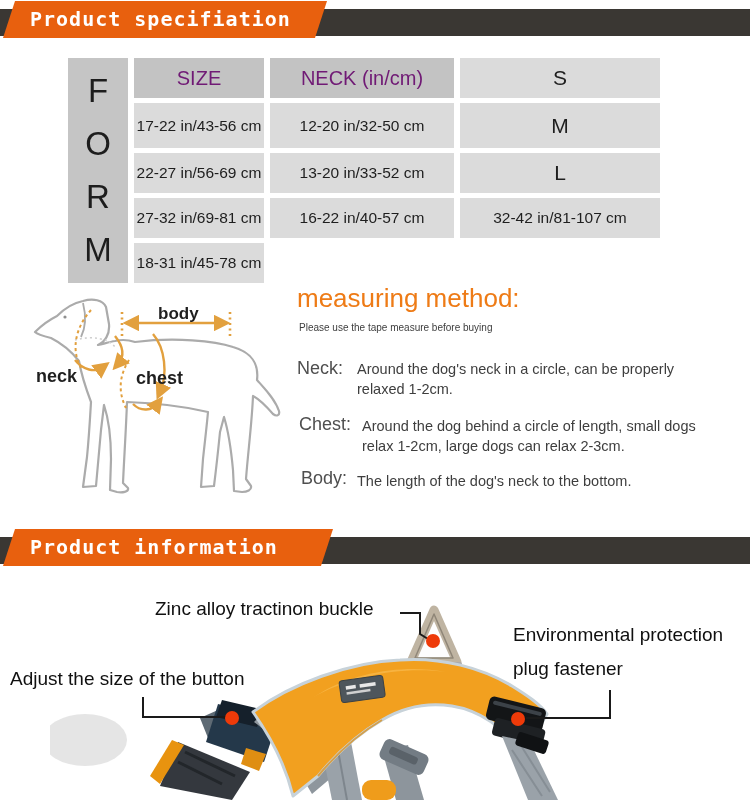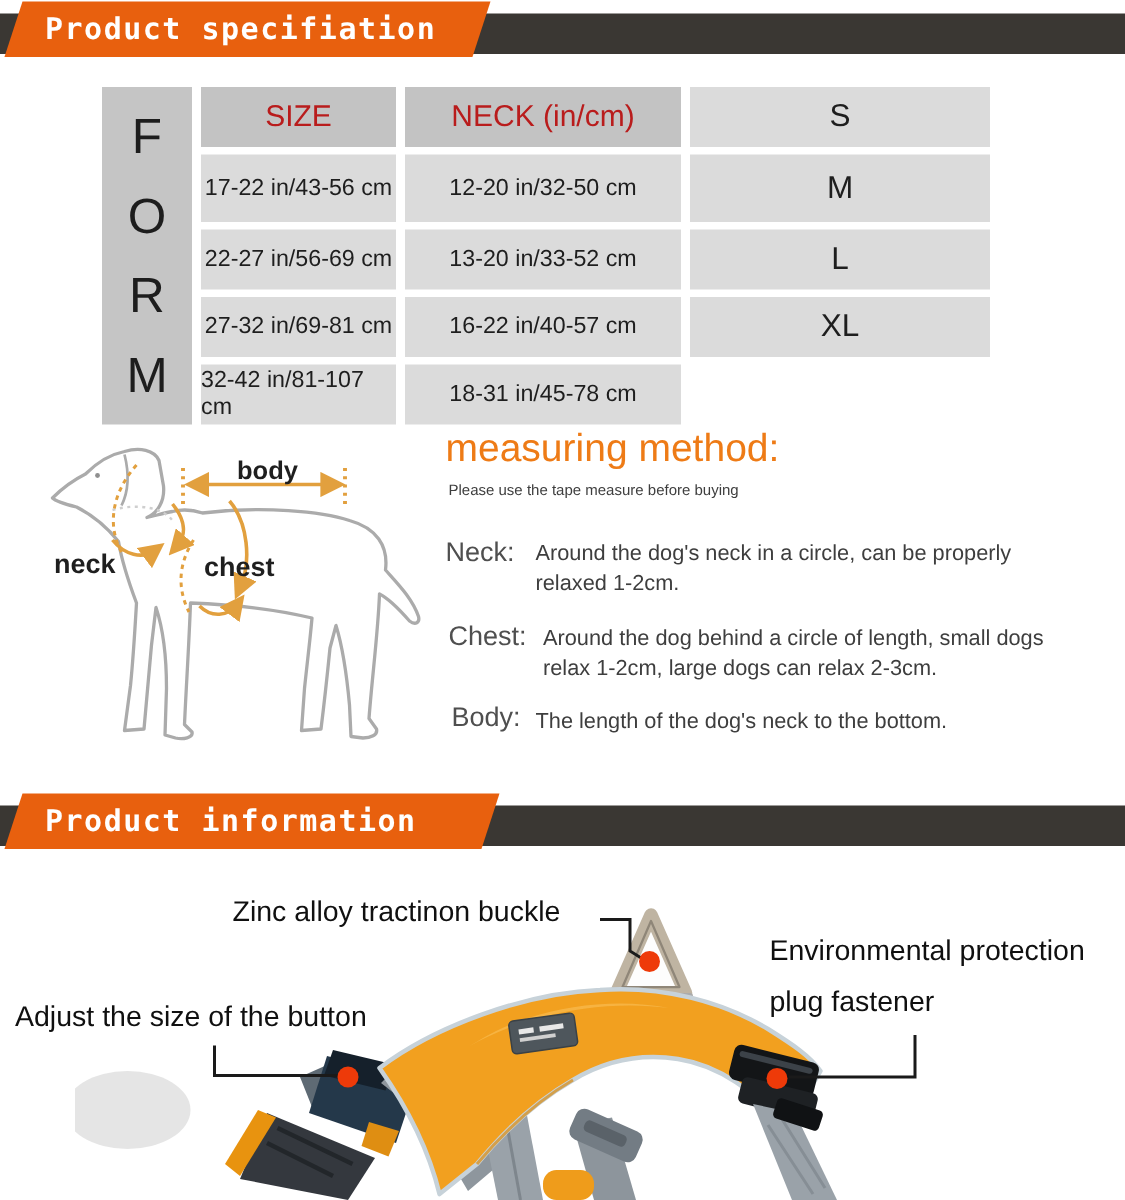--- a/index.html
+++ b/index.html
@@ -16,21 +16,21 @@
 
   
   .size-grid{position:absolute;left:68px;top:58px;display:grid;
              grid-template-columns:60px 130px 184px 200px;
              grid-template-rows:40px 45px 40px 40px 40px;
              column-gap:6px;row-gap:5px;}
   .form-cell{grid-column:1;grid-row:1/6;background:#C5C5C5;display:flex;flex-direction:column;
              align-items:center;justify-content:space-around;padding:6px 0;
              font-size:33px;color:#1d1d1d;}
   .th{background:#C3C3C3;display:flex;align-items:center;justify-content:center;
-      font-size:20px;color:#b91c1c;}
+      font-size:20px;color:#701a75;}
   .td{background:#DBDBDB;display:flex;align-items:center;justify-content:center;
       font-size:15.5px;color:#1e1e1e;}
   .td-size{font-size:21px;}
 
   
   .diagram-label{position:absolute;font-weight:bold;color:#1f1f1f;font-size:18px;}
 
   
   .measure-title{position:absolute;left:297px;top:283px;font-size:26px;color:#EE7B16;}
   .measure-sub{position:absolute;left:299px;top:322px;font-size:10px;color:#3E3E3E;}
@@ -64,21 +64,20 @@
     <div class="td">12-20 in/32-50 cm</div>
 
     <div class="td td-size">M</div>
     <div class="td">22-27 in/56-69 cm</div>
     <div class="td">13-20 in/33-52 cm</div>
 
     <div class="td td-size">L</div>
     <div class="td">27-32 in/69-81 cm</div>
     <div class="td">16-22 in/40-57 cm</div>
 
-    <div class="td td-size">XL</div>
     <div class="td">32-42 in/81-107 cm</div>
     <div class="td">18-31 in/45-78 cm</div>
   </div>
 
   <svg class="abs" style="left:5px;top:290px;" width="285" height="222" viewBox="0 0 285 222">
     <defs>
       <marker id="ah" markerWidth="7" markerHeight="7" refX="3.5" refY="3.5" orient="auto-start-reverse">
         <path d="M0,0 L7,3.5 L0,7 Z" fill="#E2A03E"></path>
       </marker>
     </defs>

